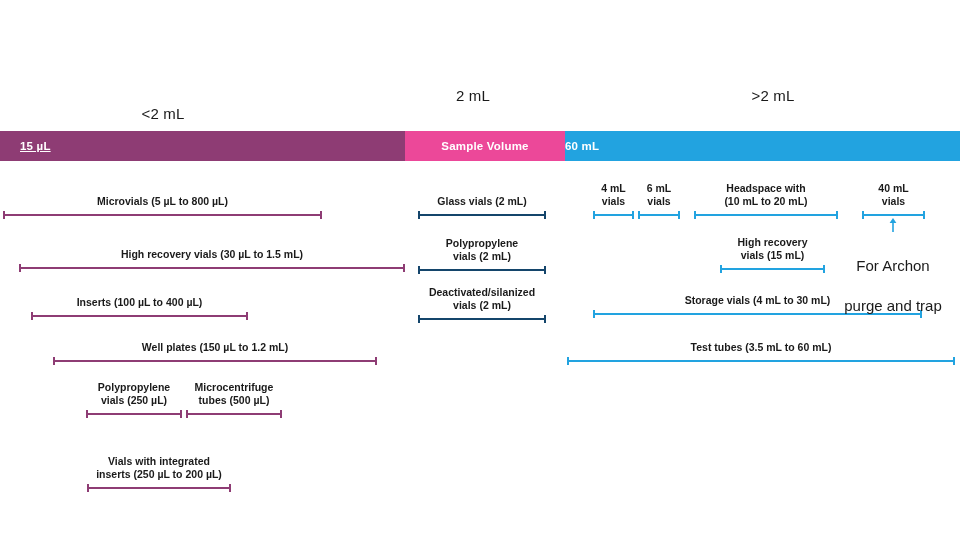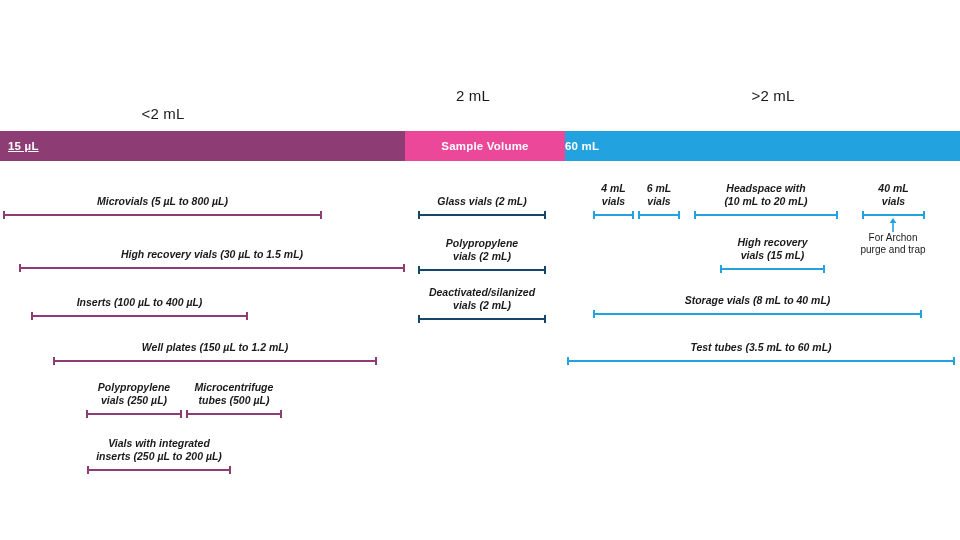--- a/index.html
+++ b/index.html
@@ -17,45 +17,46 @@
     transform:translateX(-50%);text-align:center;
   }
 
   
   .spectrum{position:absolute;left:0;top:131px;width:960px;height:30px;}
   .seg{position:absolute;top:0;height:30px;display:flex;align-items:center;}
   .seg-left{left:0;width:405px;background:#8e3c74;}
   .seg-mid{left:405px;width:160px;background:#ec4899;justify-content:center;}
   .seg-right{left:565px;width:395px;background:#22a3e0;justify-content:flex-start;}
   .seg-label{font-size:11.5px;color:#ffffff;font-weight:700;letter-spacing:.2px;white-space:nowrap;}
-  .seg-left .seg-label{margin-left:8px;text-decoration:underline;}
+  .seg-left .seg-label{margin-left:20px;text-decoration:underline;}
   .seg-right .seg-label{margin-right:8px;}
   .spectrum-notch{position:absolute;left:0;top:126px;width:88px;height:5px;background:#ffffff;}
 
   
-  .range{position:absolute;font-style:italic;}
+  .range{position:absolute;}
   .range .rlabel{
     position:absolute;bottom:9px;left:50%;transform:translateX(-50%);
     font-size:10.5px;line-height:12.5px;color:#1a1a1a;font-weight:700;
     white-space:nowrap;text-align:center;
   }
   .range .rbar{position:absolute;bottom:0;left:0;width:100%;height:2px;}
   .range .rcap{position:absolute;bottom:-3px;width:2px;height:8px;}
   .range .rcap.l{left:0;}
   .range .rcap.r{right:0;}
 
   .purple .rbar,.purple .rcap{background:#8e3c74;}
   .navy   .rbar,.navy   .rcap{background:#14456b;}
   .blue   .rbar,.blue   .rcap{background:#22a3e0;}
 
   
   .note{position:absolute;text-align:center;}
   .note .ntext{
-    font-size:10px;line-height:11.5px;color:#1a1a1a;font-weight:400;
+    font-size:15px;line-height:11.5px;color:#1a1a1a;font-weight:400;
     white-space:nowrap;
+    margin-top:28px;
   }
   .note .narrow{position:absolute;left:50%;transform:translateX(-50%);top:-14px;width:10px;height:14px;}
 </style>
 </head>
 <body>
 
 <div id="stage">
 
   <div id="col-headers">
       <div class="col-header" style="left: 163px; top: 87px; margin-top: 18px;">&lt;2 mL</div>
@@ -120,21 +121,21 @@
       </div>
       <div class="range purple" style="left: 186px; width: 96px; top: 373px; height: 42px;">
         <div class="rlabel">
           <div>Microcentrifuge</div>
           <div>tubes (500 µL)</div>
         </div>
         <div class="rbar"></div>
         <div class="rcap l"></div>
         <div class="rcap r"></div>
       </div>
-      <div class="range purple" style="left: 87px; width: 144px; top: 429px; height: 42px;">
+      <div class="range purple" style="left: 87px; width: 144px; top: 447px; height: 42px;">
         <div class="rlabel">
           <div>Vials with integrated</div>
           <div>inserts (250 µL to 200 µL)</div>
         </div>
         <div class="rbar"></div>
         <div class="rcap l"></div>
         <div class="rcap r"></div>
       </div>
       <div class="range navy" style="left: 418px; width: 128px; top: 174px; height: 42px;">
         <div class="rlabel">
@@ -202,21 +203,21 @@
         <div class="rlabel">
           <div>High recovery</div>
           <div>vials (15 mL)</div>
         </div>
         <div class="rbar"></div>
         <div class="rcap l"></div>
         <div class="rcap r"></div>
       </div>
       <div class="range blue" style="left: 593px; width: 329px; top: 273px; height: 42px;">
         <div class="rlabel">
-          <div>Storage vials (8 mL to 40 mL)</div>
+          <div>Storage vials (4 mL to 30 mL)</div>
         </div>
         <div class="rbar"></div>
         <div class="rcap l"></div>
         <div class="rcap r"></div>
       </div>
       <div class="range blue" style="left: 567px; width: 388px; top: 320px; height: 42px;">
         <div class="rlabel">
           <div>Test tubes (3.5 mL to 60 mL)</div>
         </div>
         <div class="rbar"></div>

